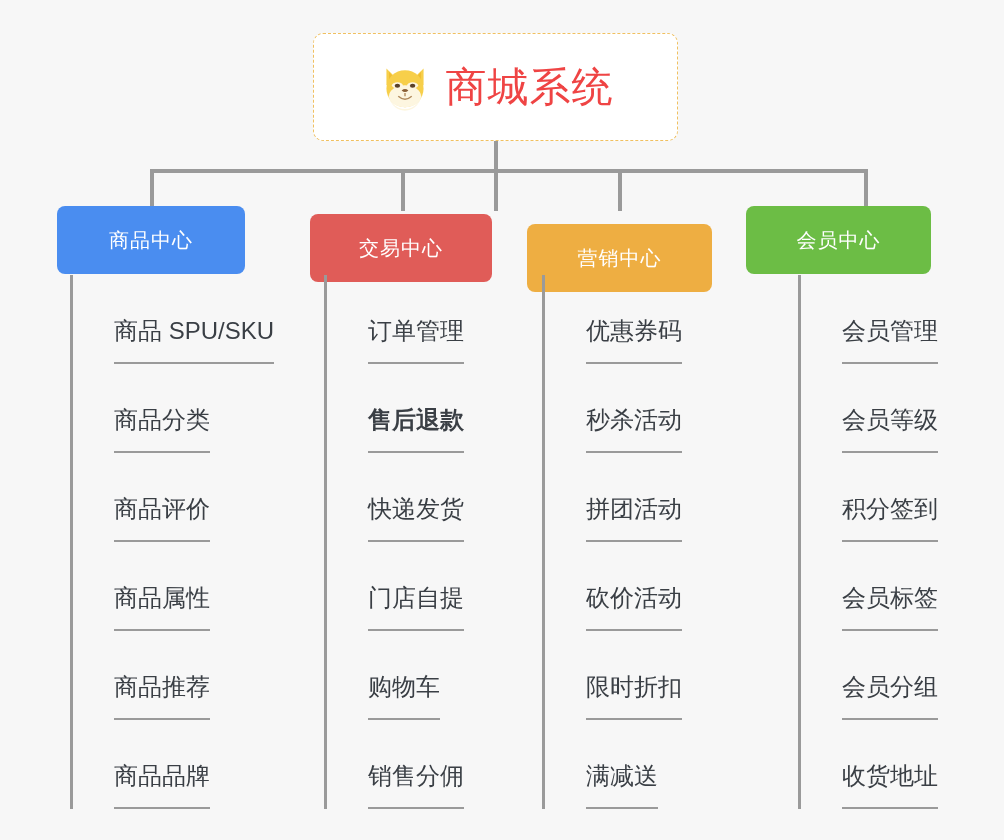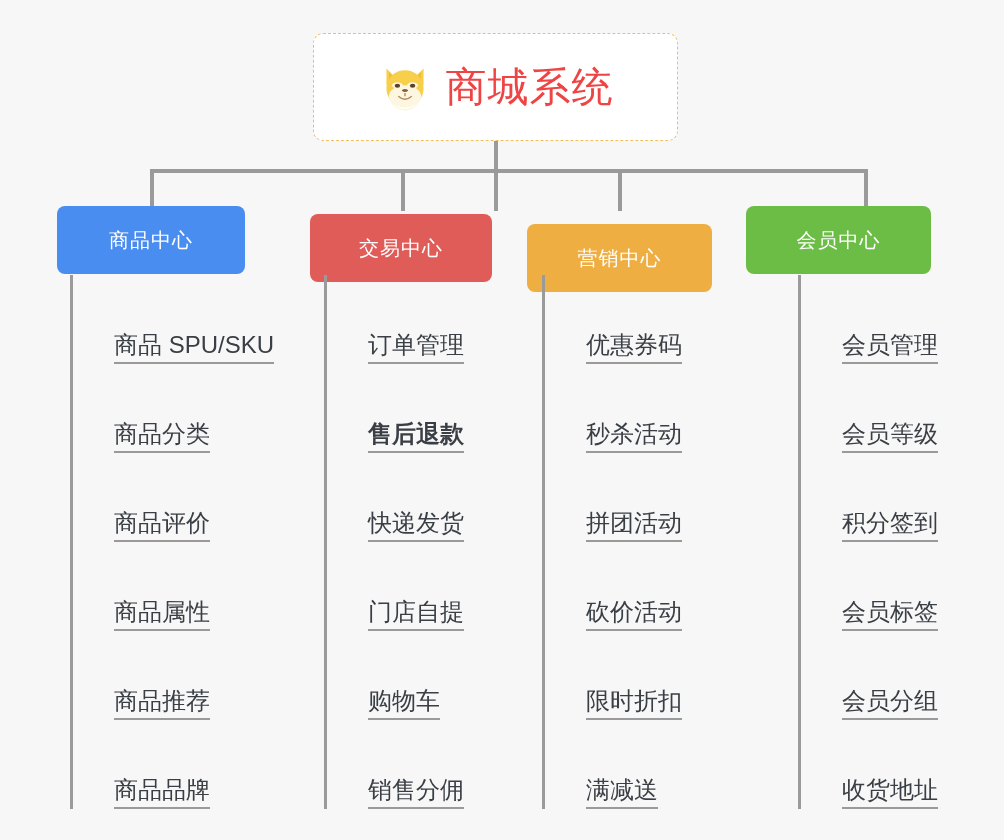--- a/index.html
+++ b/index.html
@@ -91,21 +91,21 @@
     position: relative;
     height: 89px;
     display: flex;
     align-items: flex-end;
     padding-left: 44px;
   }
   .leaf-text {
     font-size: 24px;
     color: #3a3f45;
     line-height: 1.1;
-    padding-bottom: 4px;
+    padding-bottom: 18px;
     border-bottom: 2px solid #701a75;
     white-space: nowrap;
     display: inline-block;
   }
 </style>
 </head>
 <body style="background: rgb(247, 247, 247);">
 
 <div id="diagram">
 

